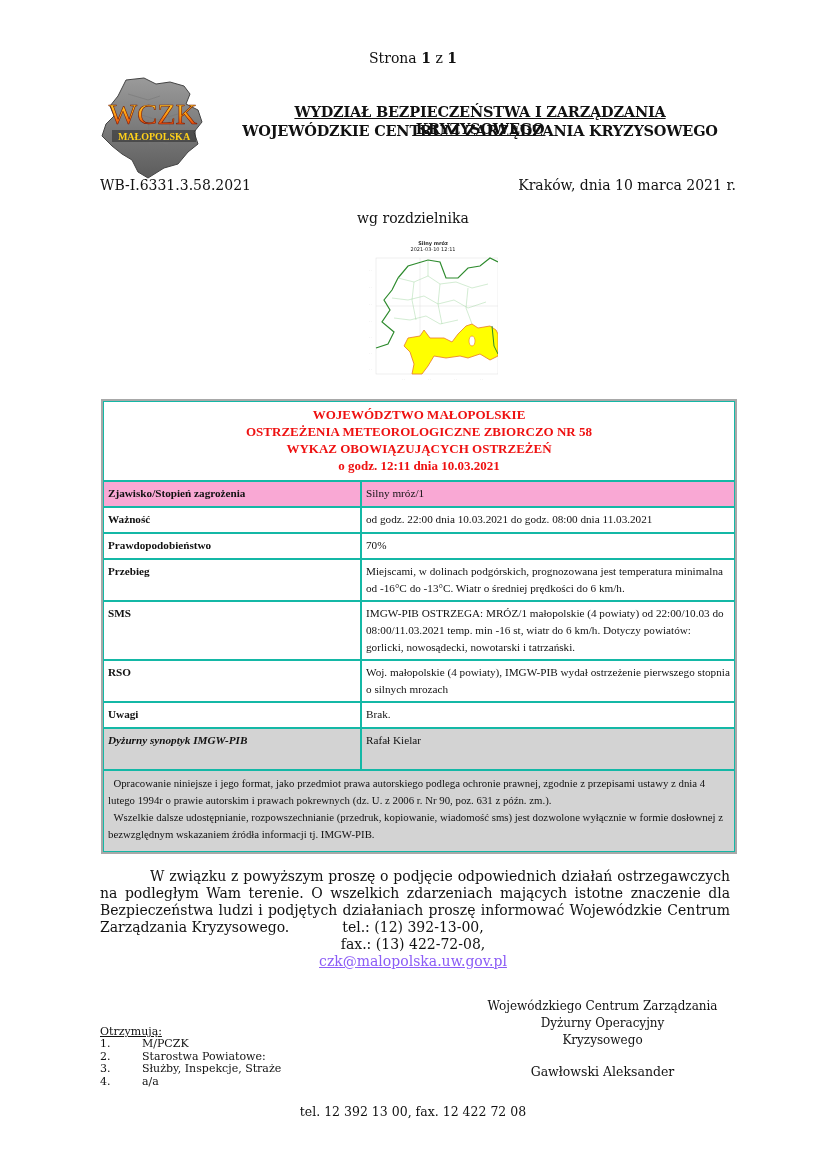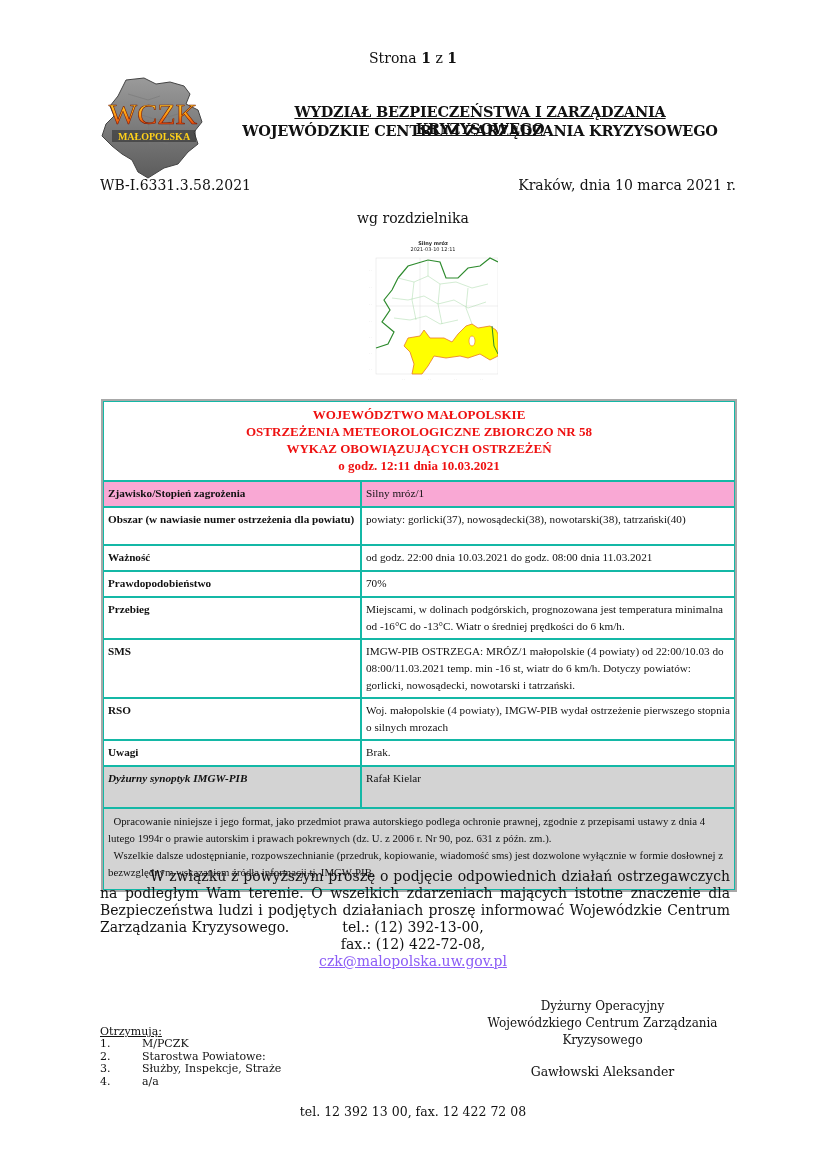--- a/index.html
+++ b/index.html
@@ -135,24 +135,20 @@
       <div>WOJEWÓDZTWO MAŁOPOLSKIE</div>
       <div>OSTRZEŻENIA METEOROLOGICZNE ZBIORCZO NR 58</div>
       <div>WYKAZ OBOWIĄZUJĄCYCH OSTRZEŻEŃ</div>
       <div>o godz. 12:11 dnia 10.03.2021</div>
     </td>
   </tr>
   <tr class="yellow row-h1">
     <td class="lbl">Zjawisko/Stopień zagrożenia</td>
     <td>Silny mróz/1</td>
   </tr>
-  <tr class="row-h2">
-    <td class="lbl">Obszar (w nawiasie numer ostrzeżenia dla powiatu)</td>
-    <td>powiaty: gorlicki(37), nowosądecki(38), nowotarski(38), tatrzański(40)</td>
-  </tr>
   <tr class="row-h1">
     <td class="lbl">Ważność</td>
     <td>od godz. 22:00 dnia 10.03.2021 do godz. 08:00 dnia 11.03.2021</td>
   </tr>
   <tr class="row-h1">
     <td class="lbl">Prawdopodobieństwo</td>
     <td>70%</td>
   </tr>
   <tr>
     <td class="lbl">Przebieg</td>
@@ -178,21 +174,21 @@
     <td colspan="2" class="foot-cell">
       <div>&nbsp;&nbsp;<span>Opracowanie niniejsze i jego format, jako przedmiot prawa autorskiego podlega ochronie prawnej, zgodnie z przepisami ustawy z dnia 4 lutego 1994r o prawie autorskim i prawach pokrewnych (dz. U. z 2006 r. Nr 90, poz. 631 z późn. zm.).</span></div>
       <div>&nbsp;&nbsp;<span>Wszelkie dalsze udostępnianie, rozpowszechnianie (przedruk, kopiowanie, wiadomość sms) jest dozwolone wyłącznie w formie dosłownej z bezwzględnym wskazaniem źródła informacji tj. IMGW-PIB.</span></div>
     </td>
   </tr>
 </tbody>
   </table>
 
 <div class="abs body-para">W związku z powyższym proszę o podjęcie odpowiednich działań ostrzegawczych na podległym Wam terenie. O wszelkich zdarzeniach mających istotne znaczenie dla Bezpieczeństwa ludzi i podjętych działaniach proszę informować Wojewódzkie Centrum Zarządzania Kryzysowego.</div>
 <div class="abs contact" style="top:919px;">tel.:  (12) 392-13-00,</div>
-<div class="abs contact" style="top:936px;">fax.:  (12) 422-72-08,</div>
+<div class="abs contact" style="top:936px;">fax.:  (13) 422-72-08,</div>
 <div class="abs contact" style="top:953px;">
   <span class="email">czk@malopolska.uw.gov.pl</span>
 </div>
 
 <div class="abs received-title">Otrzymują:</div>
 <ul class="abs received-list">
   <li>
       <span class="num">1.</span>
       <span>M/PCZK</span>
     </li>
@@ -204,19 +200,19 @@
       <span class="num">3.</span>
       <span>Służby, Inspekcje, Straże</span>
     </li>
   <li>
       <span class="num">4.</span>
       <span>a/a</span>
     </li>
 </ul>
 
 <div class="abs signature">
+  <div>Wojewódzkiego Centrum Zarządzania</div>
   <div>Dyżurny Operacyjny</div>
-  <div>Wojewódzkiego Centrum Zarządzania</div>
   <div>Kryzysowego</div>
 </div>
 <div class="abs signer">Gawłowski Aleksander</div>
 
 <div class="abs footer">tel. 12 392 13 00, fax. 12 422 72 08</div>
 
 </body></html>

